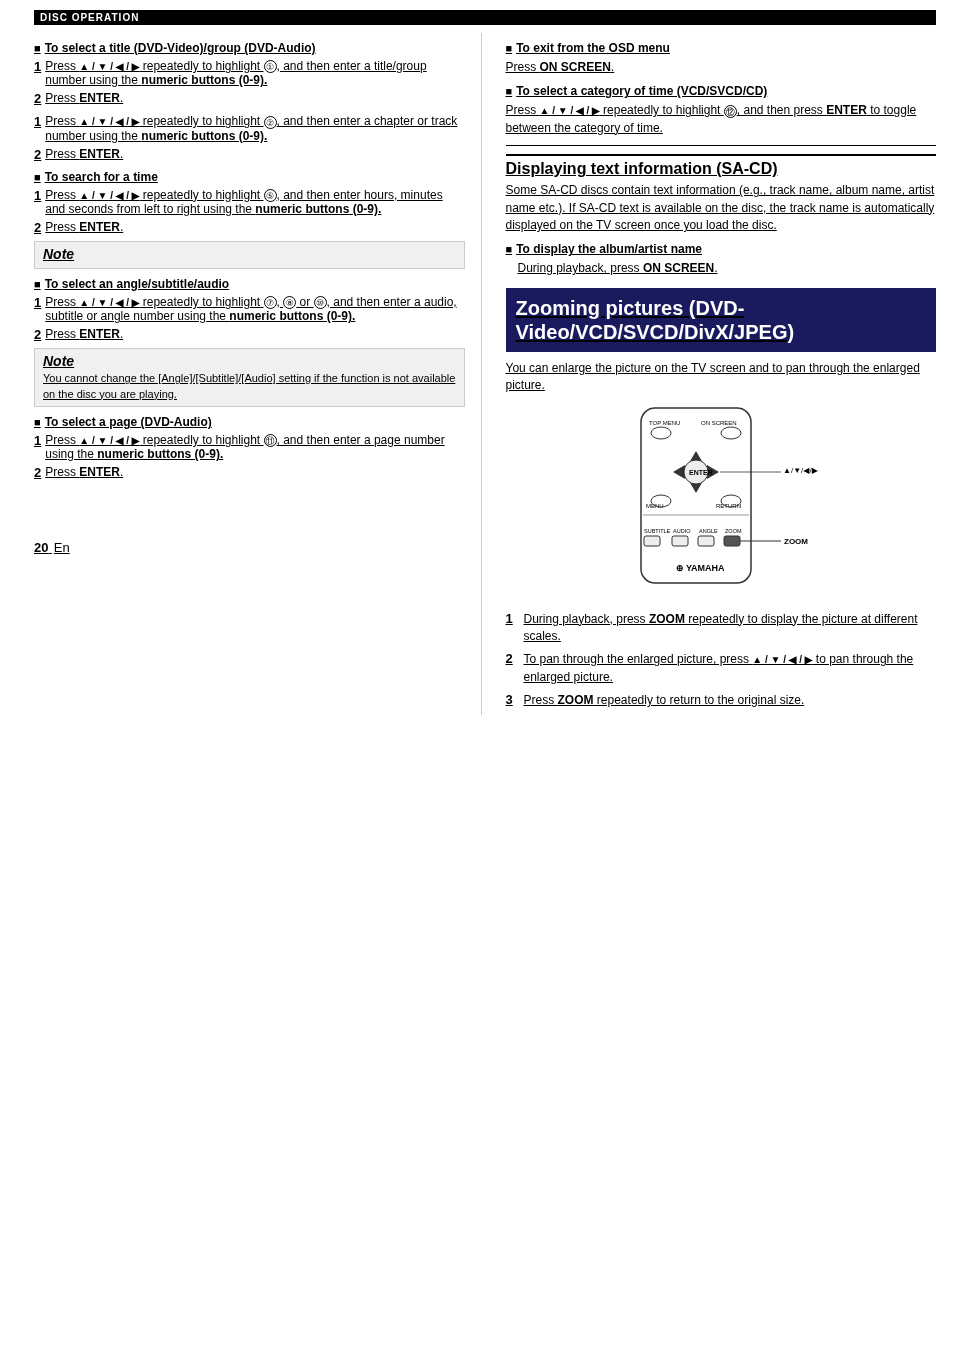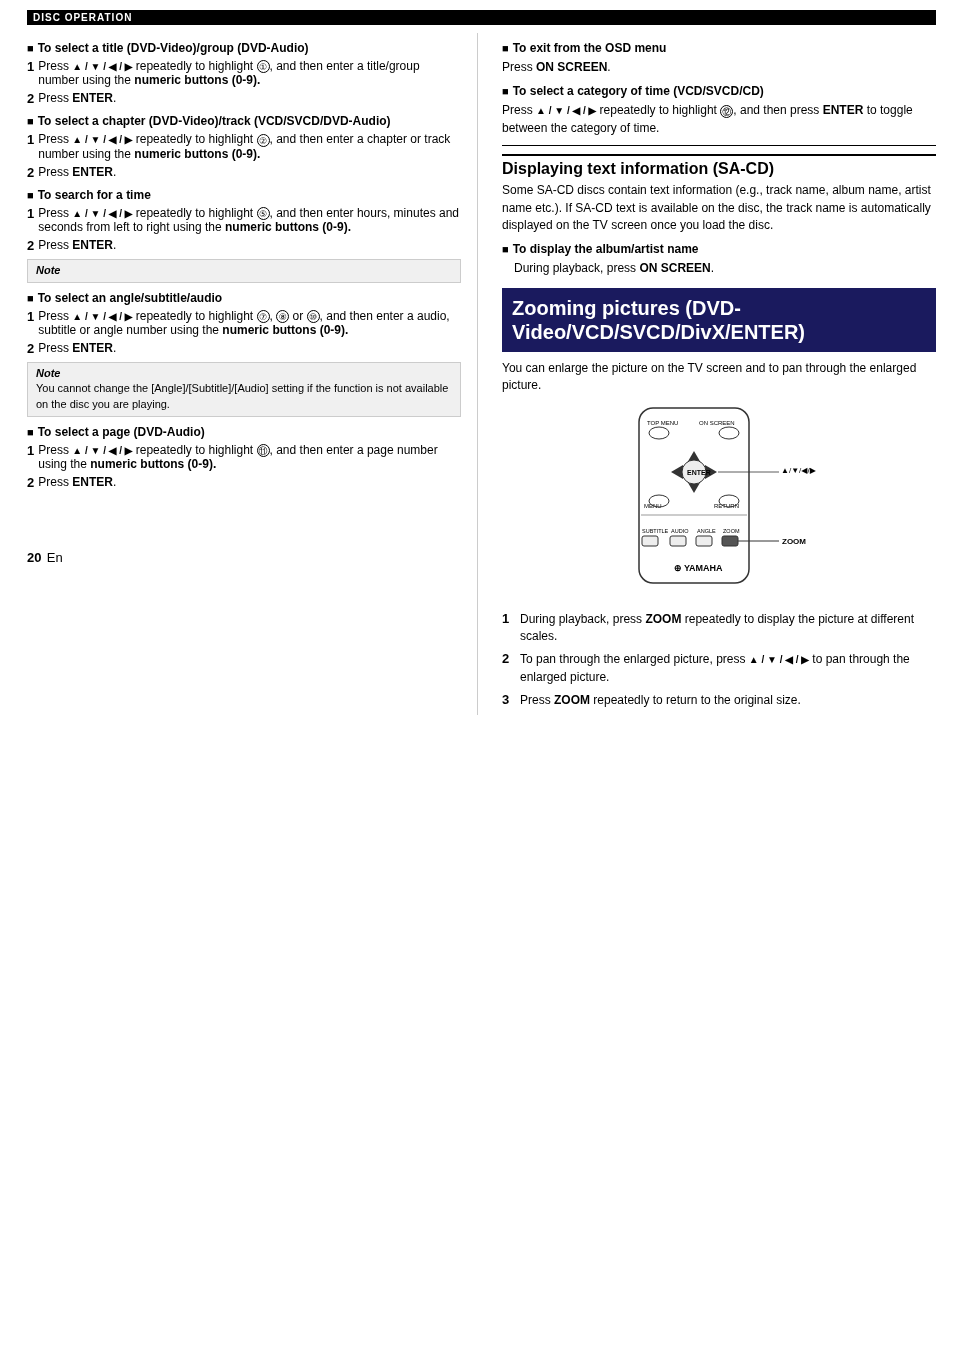--- a/index.html
+++ b/index.html
@@ -8,22 +8,23 @@
       font-size: 12px;
       background: #fff;
       color: #000;
       width: 954px;
       min-height: 1348px;
       padding: 0;
     }
     .page {
       width: 954px;
       min-height: 1348px;
-      padding: 10px 18px 20px 27px;
+      padding: 10px 18px 20px 34px;
       background: #fff;
+      text-decoration: underline;
     }
     .top-bar {
       background: #000;
       color: #fff;
       font-size: 10px;
       font-weight: bold;
       padding: 2px 6px;
       letter-spacing: 1px;
       margin-bottom: 8px;
     }
@@ -75,21 +76,21 @@
     .bold { font-weight: bold; }
     .note-box {
       background: #f0f0f0;
       border: 1px solid #ccc;
       padding: 4px 8px;
       margin: 6px 0;
     }
     .note-label {
       font-weight: bold;
       font-style: italic;
-      font-size: 11px;
+      font-size: 14px;
       margin-bottom: 2px;
     }
     .note-text {
       font-size: 11px;
       line-height: 1.4;
     }
     .zoom-section {
       background: #1a1a5e;
       color: #fff;
       padding: 8px 10px;
@@ -178,23 +179,20 @@
             Press <span class="arr">▲ / ▼ / ◀ / ▶</span> repeatedly to highlight <span class="circled">①</span>, and then enter a title/group number using the <span class="bold">numeric buttons (0-9).</span>
           </span>
         </div>
         <div class="step-row">
           <span class="step-num">2</span>
           <span class="step-content">Press <span class="bold">ENTER</span>.</span>
         </div>
       </div>
 
       <div class="section-gap">
-        <div class="section-heading">
-          <span>To select a chapter (DVD-Video)/track (VCD/SVCD/DVD-Audio)</span>
-        </div>
         <div class="step-row">
           <span class="step-num">1</span>
           <span class="step-content">
             Press <span class="arr">▲ / ▼ / ◀ / ▶</span> repeatedly to highlight <span class="circled">②</span>, and then enter a chapter or track number using the <span class="bold">numeric buttons (0-9).</span>
           </span>
         </div>
         <div class="step-row">
           <span class="step-num">2</span>
           <span class="step-content">Press <span class="bold">ENTER</span>.</span>
         </div>
@@ -294,21 +292,21 @@
           <div class="section-heading">
             <span>To display the album/artist name</span>
           </div>
           <p style="margin-left: 12px;">
             During playback, press <span class="bold">ON SCREEN</span>.
           </p>
         </div>
       </div>
 
       <div class="zoom-section">
-        <div class="zoom-title">Zooming pictures (DVD-Video/VCD/SVCD/DivX/ENTER)</div>
+        <div class="zoom-title">Zooming pictures (DVD-Video/VCD/SVCD/DivX/JPEG)</div>
       </div>
 
       <p>You can enlarge the picture on the TV screen and to pan through the enlarged picture.</p>
 
       <div class="remote-container">
         <svg width="220" height="200" viewBox="0 0 220 200">
 
           <rect x="30" y="5" width="110" height="175" rx="14" ry="14" fill="none" stroke="#333" stroke-width="1.5"></rect>
 
           <text x="38" y="22" font-size="6" font-family="Arial">TOP MENU</text>

